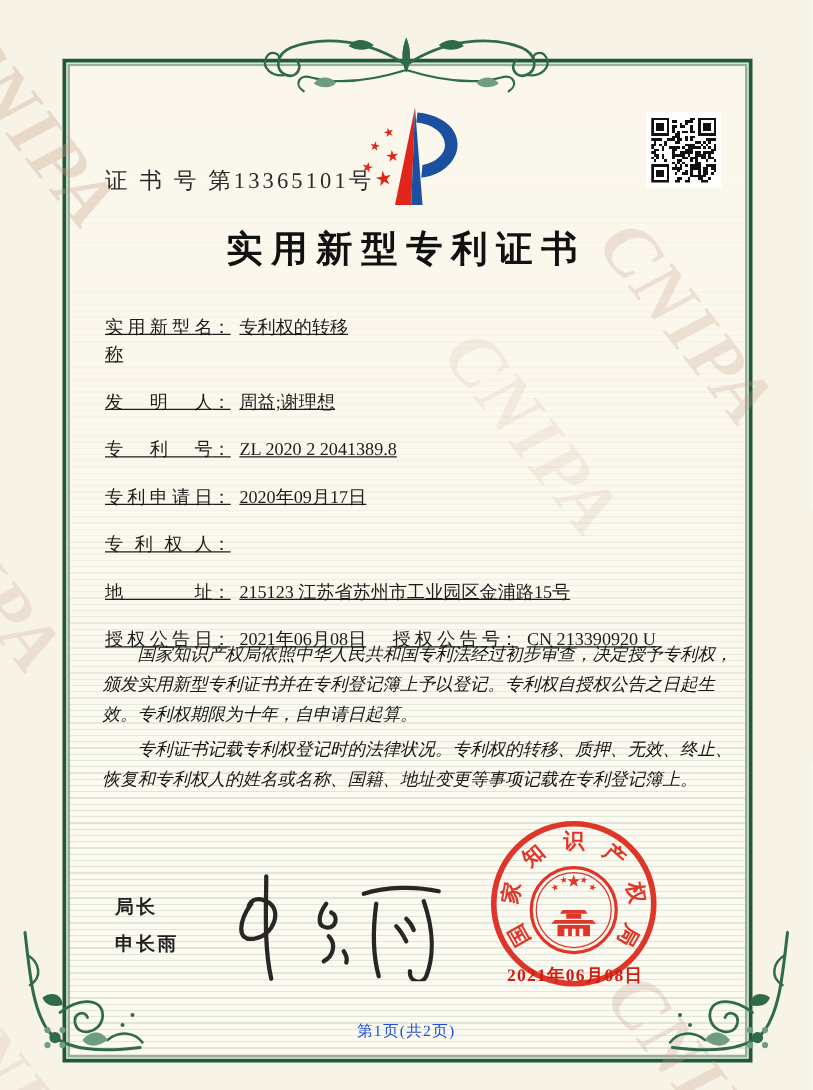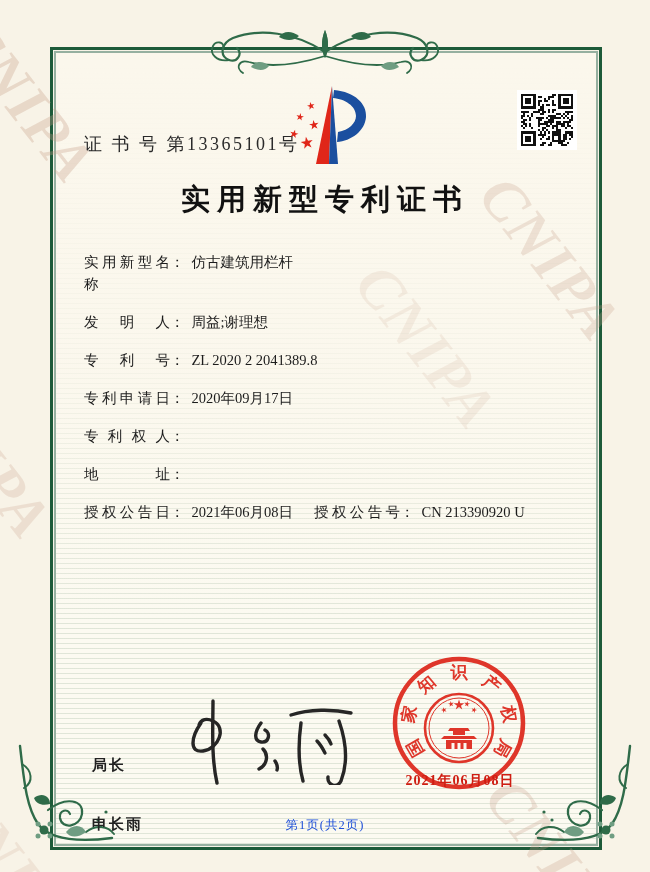--- a/index.html
+++ b/index.html
@@ -53,31 +53,31 @@
   .orn-br{left:532px;top:740px;transform:scaleX(-1);}
   
   .content{position:absolute;inset:0;z-index:2;}
   .cert-no{position:absolute;left:84px;top:86px;font-size:18px;letter-spacing:2.5px;color:#2a2a2a;margin-top:46px;}
   .logo{position:absolute;left:281px;top:84px;}
   .qr{position:absolute;left:517px;top:90px;width:52px;height:52px;background:#fff;padding:4px;}
   .title{
     position:absolute;left:0;top:180px;width:100%;text-align:center;
     font-size:29px;font-weight:bold;letter-spacing:7px;color:#111;
   }
-  .fields{position:absolute;left:84px;top:251px;right:58px;font-size:14.5px;}
+  .fields{position:absolute;left:84px;top:251px;right:58px;font-size:14.5px;text-decoration:underline;}
   .row{display:flex;align-items:baseline;margin-bottom:16px;line-height:22px;}
   .lbl{display:inline-block;width:86px;text-align:justify;text-align-last:justify;flex:none;}
   .colon{flex:none;}
   .val{margin-left:7px;white-space:nowrap;}
   .grant-right{display:flex;align-items:baseline;margin-left:21px;}
   .paras{position:absolute;left:82px;top:513px;right:64px;font-size:14px;line-height:24px;font-style:italic;color:#161616;}
   .paras p{margin:0;text-indent:2em;}
   .paras p+p{margin-top:4px;}
   .signer{position:absolute;left:92px;top:716px;font-family:"Liberation Sans","DejaVu Sans",sans-serif;font-weight:bold;font-size:15px;color:#222;}
-  .signer div{margin-bottom:11px;letter-spacing:2px;margin-top:40px;}
+  .signer div{margin-bottom:11px;letter-spacing:2px;}
   .signature{position:absolute;left:183px;top:697px;}
   .seal{position:absolute;left:390px;top:654px;opacity:.93;}
   .seal-date{
     position:absolute;left:382px;top:772px;width:156px;text-align:center;
     color:#cf1d12;font-size:14px;letter-spacing:1px;font-weight:bold;
   }
   .footer{position:absolute;left:0;top:817px;width:100%;text-align:center;font-size:12.5px;color:#1d4ed8;letter-spacing:1px;}
   svg{display:block;}
 </style>
 </head>
@@ -386,21 +386,21 @@
         <rect x="2" y="20" width="3" height="3" fill="#111"></rect>
       </svg>
   </div>
 
   <div class="title">实用新型专利证书</div>
 
   <div class="fields">
     <div class="row">
       <span class="lbl">实用新型名称</span>
         <span class="colon">：</span>
-      <span class="val">仿古建筑用栏杆</span>
+      <span class="val">专利权的转移</span>
     </div>
     <div class="row">
       <span class="lbl">发明人</span>
         <span class="colon">：</span>
       <span class="val">周益;谢理想</span>
     </div>
     <div class="row">
       <span class="lbl">专利号</span>
         <span class="colon">：</span>
       <span class="val">ZL 2020 2 2041389.8</span>
@@ -410,33 +410,38 @@
         <span class="colon">：</span>
       <span class="val">2020年09月17日</span>
     </div>
     <div class="row">
       <span class="lbl">专利权人</span>
         <span class="colon">：</span>
     </div>
     <div class="row">
       <span class="lbl">地址</span>
         <span class="colon">：</span>
+      <span class="val">215123 江苏省苏州市工业园区金浦路15号</span>
     </div>
     <div class="row">
       <span class="lbl">授权公告日</span>
         <span class="colon">：</span>
       <span class="val">2021年06月08日</span>
       <span class="grant-right">
         <span class="lbl">授权公告号</span>
           <span class="colon">：</span>
         <span class="val">CN 213390920 U</span>
       </span>
     </div>
   </div>
 
+  <div class="paras">
+    <p>国家知识产权局依照中华人民共和国专利法经过初步审查，决定授予专利权，颁发实用新型专利证书并在专利登记簿上予以登记。专利权自授权公告之日起生效。专利权期限为十年，自申请日起算。</p>
+    <p>专利证书记载专利权登记时的法律状况。专利权的转移、质押、无效、终止、恢复和专利权人的姓名或名称、国籍、地址变更等事项记载在专利登记簿上。</p>
+  </div>
 
   <div class="signer">
     <div>局长</div>
     <div>申长雨</div>
   </div>
 
   <div class="signature">
     <svg width="175" height="88" viewBox="0 0 175 88">
       <g fill="none" stroke="#151515" stroke-width="3.4" stroke-linecap="round" opacity="0.92">
         <path d="M18,26 C8,40 6,56 20,54 C36,52 44,30 30,24 C24,21 18,22 16,28"></path>

